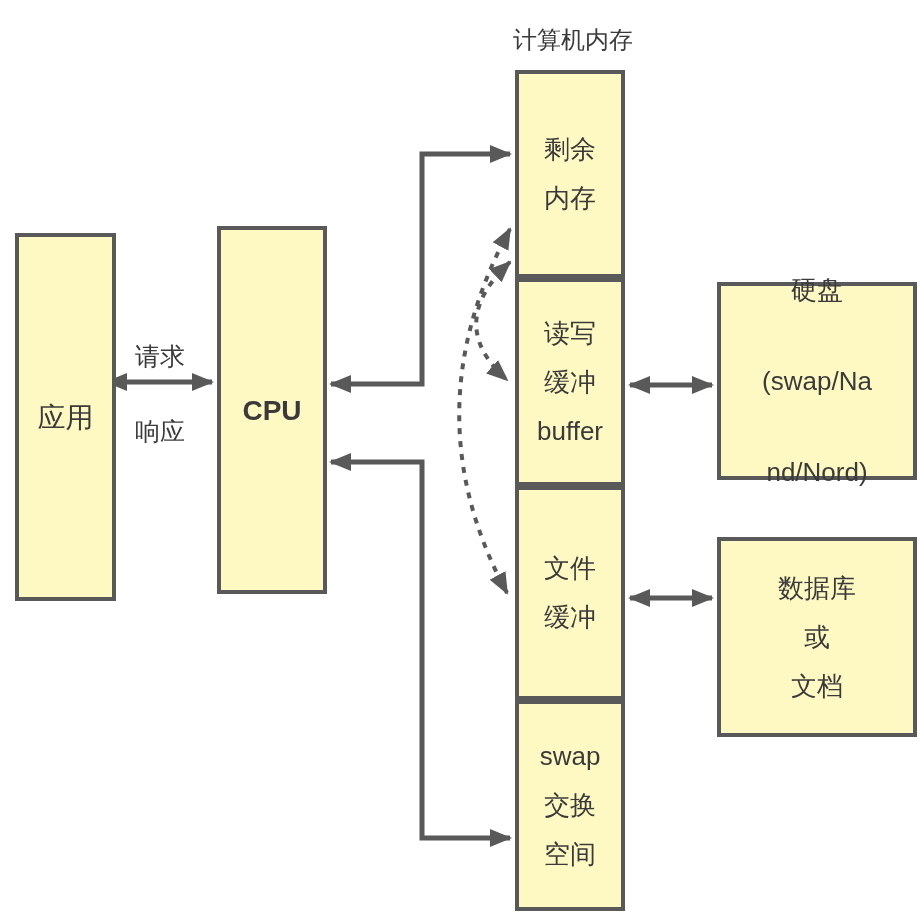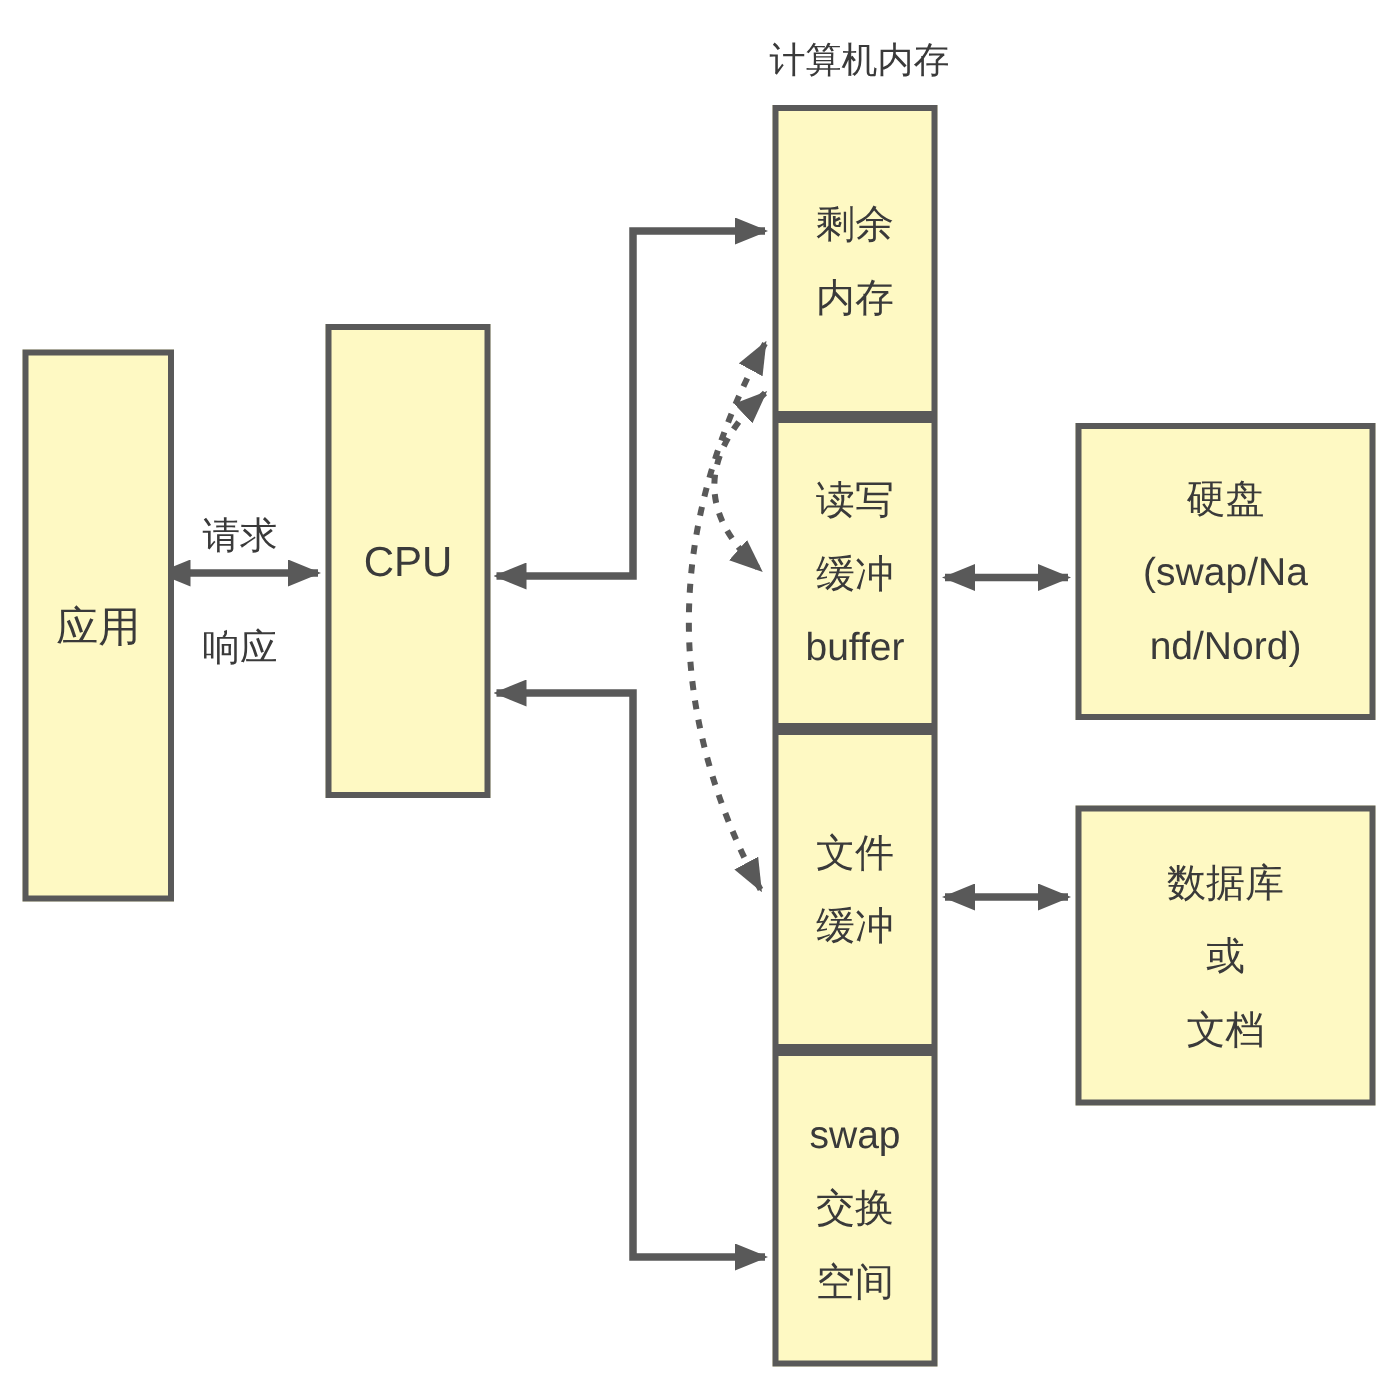--- a/index.html
+++ b/index.html
@@ -83,21 +83,21 @@
 
     <path d="M 510 262 Q 444 324 507 380" fill="none" stroke="#595959" stroke-width="4" stroke-dasharray="6 7" marker-start="url(#ahs)" marker-end="url(#ah)"></path>
   </svg>
 
   <div class="title-label" style="left:500px; top:24px; width:146px;">计算机内存</div>
 
   <div class="node biglabel" style="left:15px; top:233px; width:101px; height:368px;">
     <span class="line">应用</span>
   </div>
 
-  <div class="node biglabel" style="left:217px; top:216px; width:110px; height:316px;">
+  <div class="node biglabel" style="left:217px; top:226px; width:110px; height:368px;font-weight:bold;">
     <span class="line">CPU</span>
   </div>
 
   <div class="floating-label" style="left:110px; top:340px; width:100px;">请求</div>
   <div class="floating-label" style="left:110px; top:415px; width:100px;">响应</div>
 
   <div class="node" style="left:515px; top:70px; width:110px; height:208px;">
     <span class="line">剩余</span>
     <span class="line">内存</span>
   </div>
@@ -112,21 +112,21 @@
     <span class="line">文件</span>
     <span class="line">缓冲</span>
   </div>
 
   <div class="node" style="left:515px; top:700px; width:110px; height:211px;">
     <span class="line">swap</span>
     <span class="line">交换</span>
     <span class="line">空间</span>
   </div>
 
-  <div class="node" style="left:717px; top:282px; width:200px; height:198px;">
+  <div class="node" style="left:717px; top:282px; width:200px; height:198px;gap:42px;">
     <span class="line">硬盘</span>
     <span class="line">(swap/Na</span>
     <span class="line">nd/Nord)</span>
   </div>
 
   <div class="node" style="left:717px; top:495px; width:200px; height:200px;margin-top:42px;">
     <span class="line">数据库</span>
     <span class="line">或</span>
     <span class="line">文档</span>
   </div>

